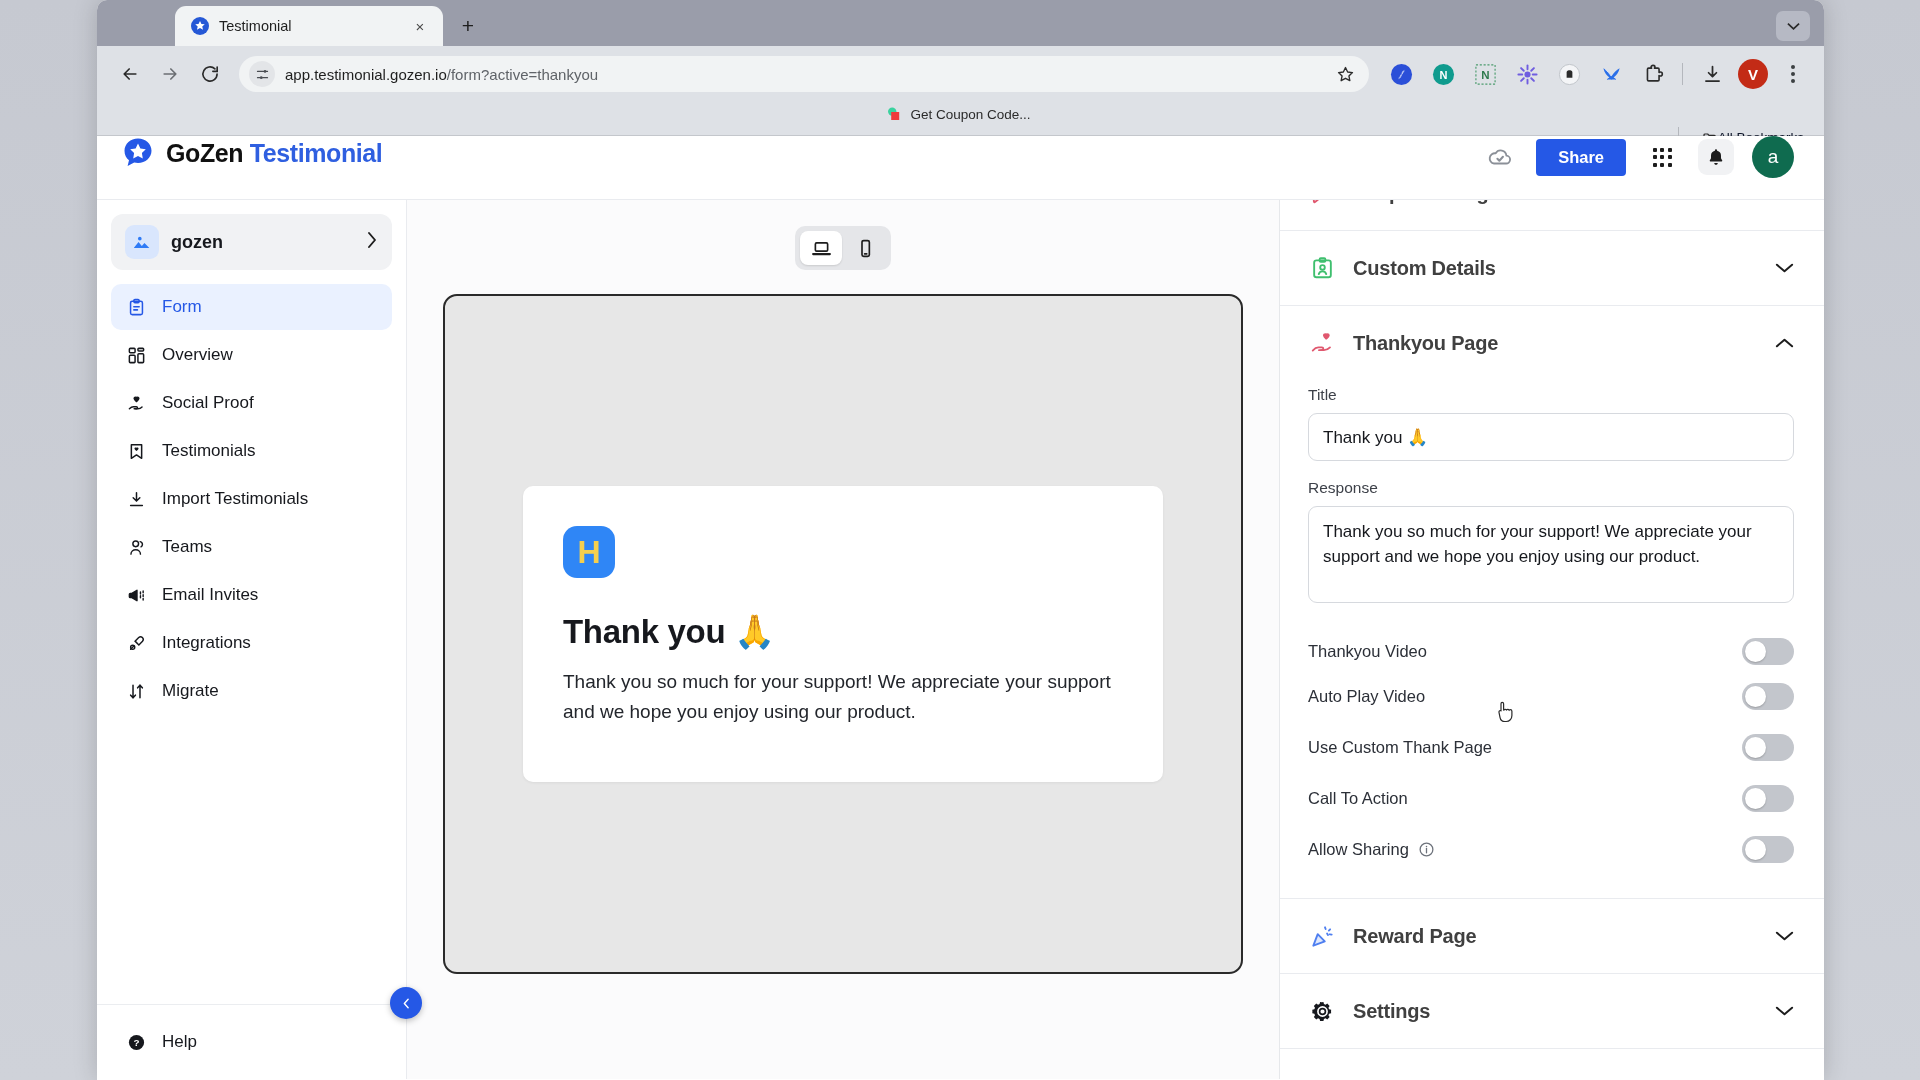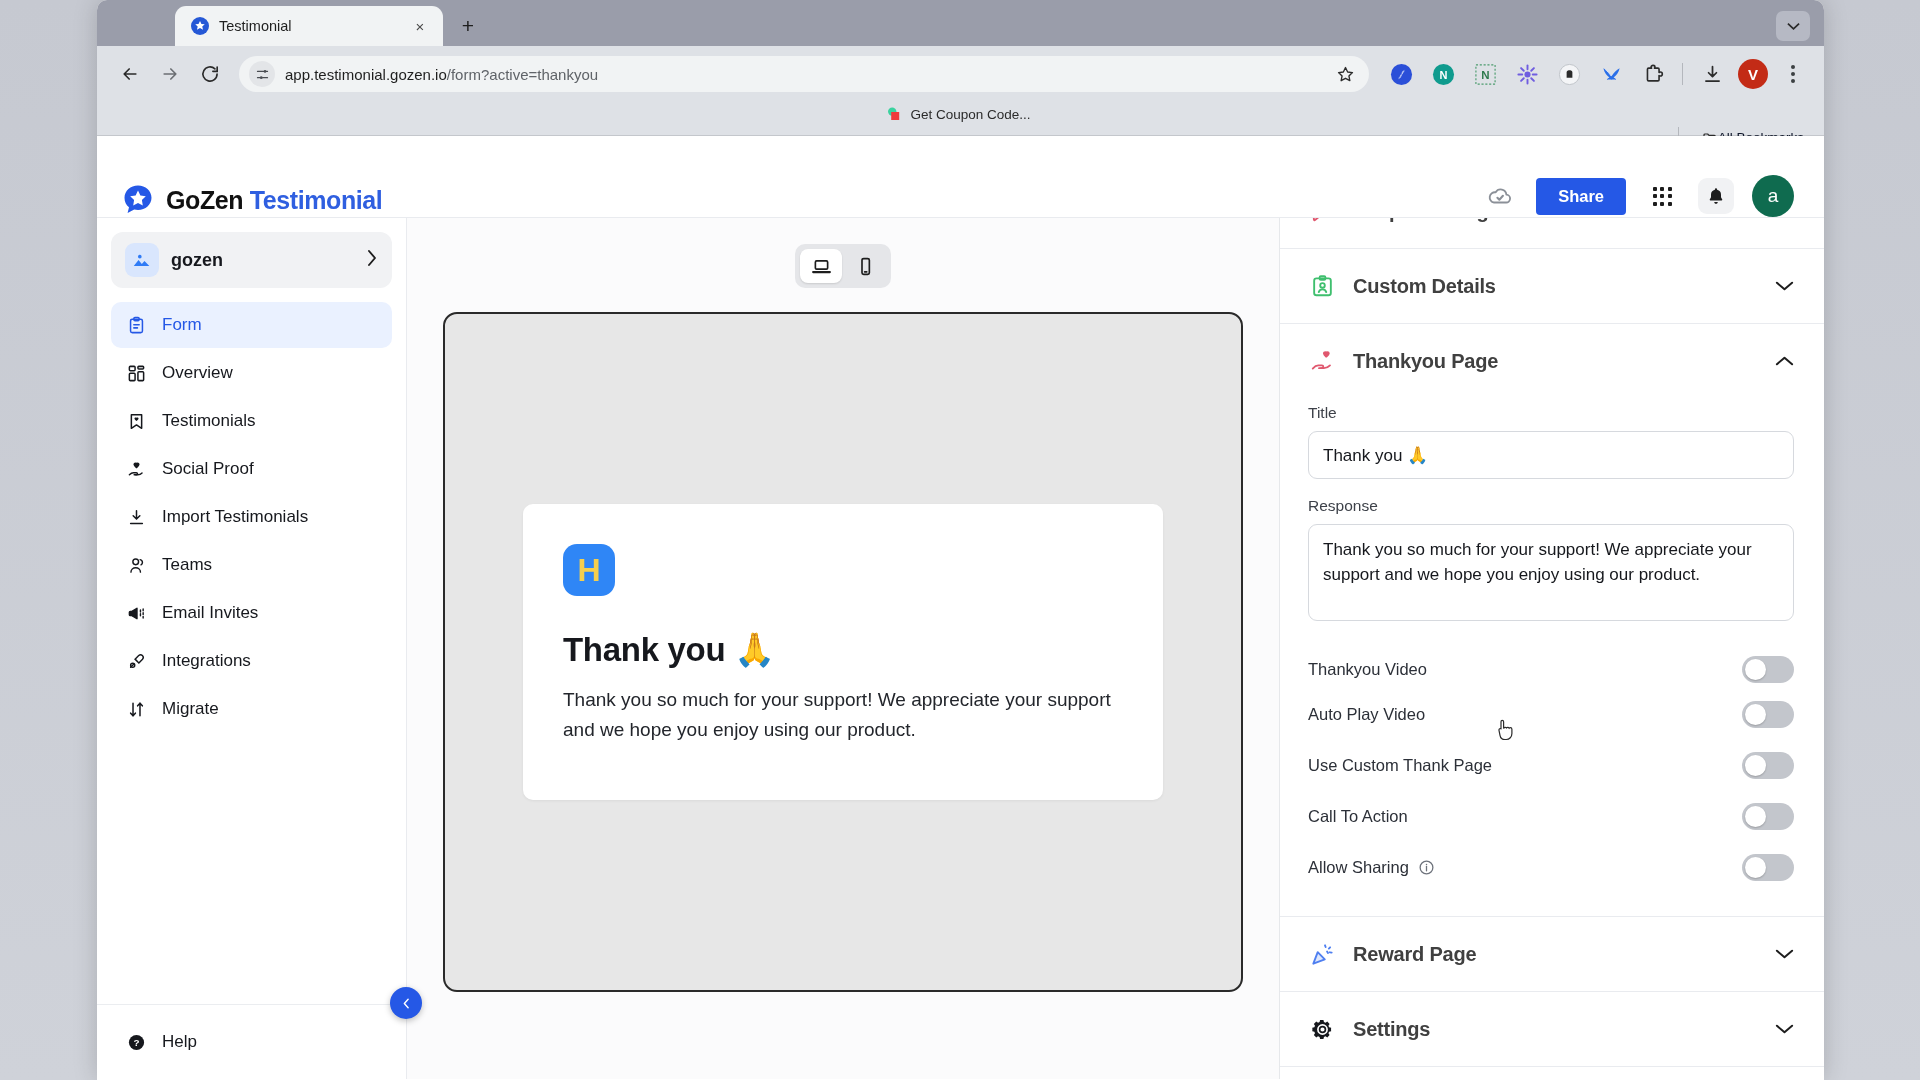--- a/index.html
+++ b/index.html
@@ -154,24 +154,24 @@
   
   #app {
     position: relative;
     height: calc(1080px - 46px - 56px - 35px);
     background: #fff;
     display: flex; flex-direction: column;
   }
 
   
   .app-header {
-    height: 82px; flex: 0 0 auto;
+    height: 64px; flex: 0 0 auto;
     background: #fff;
     border-bottom: 1px solid #e9ebef;
-    display: flex; align-items: flex-end;
+    display: flex; align-items: flex-start;
     padding: 0 30px 0 24px;
   }
   .brand { display: flex; align-items: center; gap: 11px; }
   .brand-mark { width: 34px; height: 34px; flex: 0 0 auto; }
   .brand-text { font-size: 25px; font-weight: 700; letter-spacing: -0.4px; }
   .brand-text .b1 { color: #111; }
   .brand-text .b2 { color: #2f5fe0; }
   .header-right { margin-left: auto; display: flex; align-items: center; gap: 18px; }
   .hdr-icon-btn {
     width: 36px; height: 36px; border-radius: 9px;
@@ -582,37 +582,37 @@
                     <rect x="13.8" y="3" width="7.2" height="3.3" rx="1.1"></rect>
                     <rect x="3" y="11.8" width="7.2" height="9.2" rx="1.2"></rect>
                     <rect x="13.8" y="9.7" width="7.2" height="11.3" rx="1.2"></rect>
                   </svg>
               </span>
               <span class="ni-label">Overview</span>
             </div>
 
             <div class="nav-item">
               <span class="ni-icon">
-                <svg width="19" height="19" viewBox="0 0 24 24" fill="none" stroke="#16181d" stroke-width="1.9" stroke-linejoin="round">
-                    <path d="M5.5 3.4h13v17.2L12 16.4 5.5 20.6z"></path>
-                    <path d="M12 11.4c-1.8-1.4-2.6-2.3-2.6-3.2 0-.8.6-1.4 1.4-1.4.5 0 .9.2 1.2.6.3-.4.7-.6 1.2-.6.8 0 1.4.6 1.4 1.4 0 .9-.8 1.8-2.6 3.2z" fill="#16181d" stroke="none"></path>
-                  </svg>
-              </span>
-              <span class="ni-label">Testimonials</span>
-            </div>
-
-            <div class="nav-item">
-              <span class="ni-icon">
                 <svg width="19" height="19" viewBox="0 0 24 24" fill="none" stroke="#16181d" stroke-width="1.8" stroke-linecap="round" stroke-linejoin="round">
                     <path d="M12 9.6c-2-1.6-3-2.7-3-3.8 0-1 .8-1.8 1.8-1.8.5 0 1 .2 1.2.6.3-.4.7-.6 1.2-.6 1 0 1.8.8 1.8 1.8 0 1.1-1 2.2-3 3.8z" fill="#16181d"></path>
                     <path d="M3 18.6c1.6-1.6 3.2-2.6 5.2-2.6h3.6c.8 0 1.4.6 1.4 1.3s-.6 1.3-1.4 1.3H9"></path>
                     <path d="M11 18.6h2.6c2.3 0 4-.8 5.4-2.3"></path>
                   </svg>
               </span>
               <span class="ni-label">Social Proof</span>
+            </div>
+
+            <div class="nav-item">
+              <span class="ni-icon">
+                <svg width="19" height="19" viewBox="0 0 24 24" fill="none" stroke="#16181d" stroke-width="1.9" stroke-linejoin="round">
+                    <path d="M5.5 3.4h13v17.2L12 16.4 5.5 20.6z"></path>
+                    <path d="M12 11.4c-1.8-1.4-2.6-2.3-2.6-3.2 0-.8.6-1.4 1.4-1.4.5 0 .9.2 1.2.6.3-.4.7-.6 1.2-.6.8 0 1.4.6 1.4 1.4 0 .9-.8 1.8-2.6 3.2z" fill="#16181d" stroke="none"></path>
+                  </svg>
+              </span>
+              <span class="ni-label">Testimonials</span>
             </div>
 
             <div class="nav-item">
               <span class="ni-icon">
                 <svg width="19" height="19" viewBox="0 0 24 24" fill="none" stroke="#16181d" stroke-width="1.9" stroke-linecap="round" stroke-linejoin="round">
                     <path d="M12 3.5v10M7.8 9.8L12 14l4.2-4.2M4.6 19.6h14.8"></path>
                   </svg>
               </span>
               <span class="ni-label">Import Testimonials</span>
             </div>

